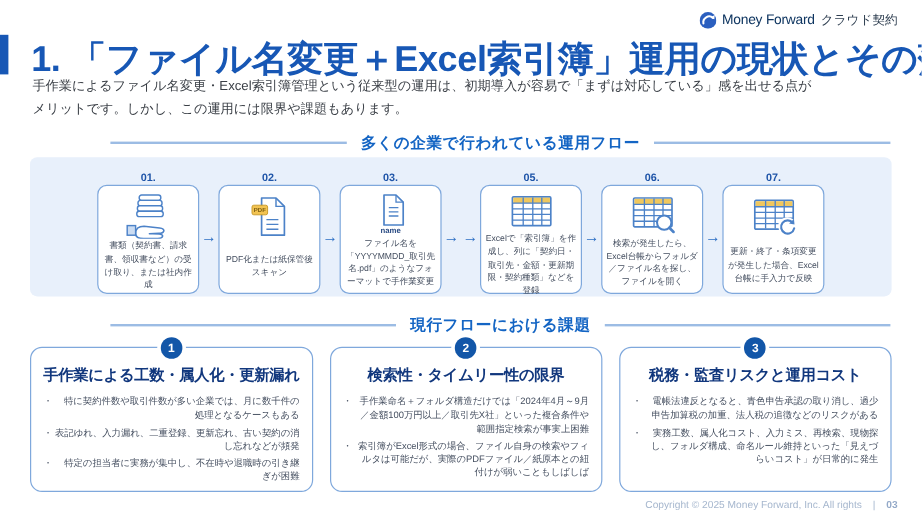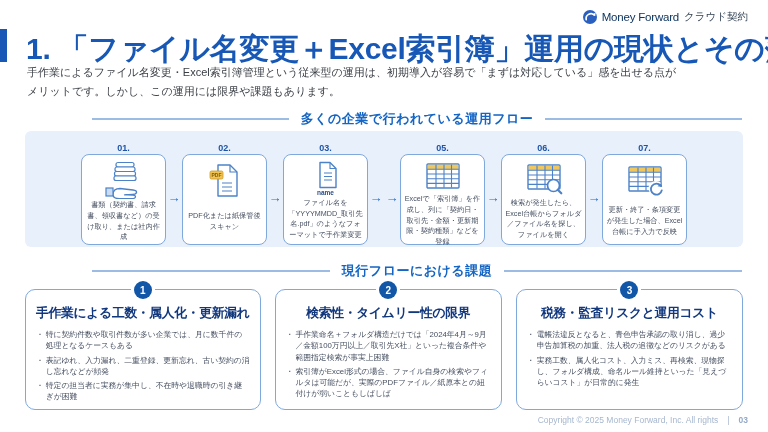--- a/index.html
+++ b/index.html
@@ -35,21 +35,21 @@
   .step-text span { font-size:7.2px; color:#454F60; line-height:1.5; text-align:center; display:block; width:100%; }
   .flow-arrow { width:16px; text-align:center; color:#2D6FC4; font-weight:bold; font-size:13px; margin-top:48px; flex:none; }
 
   
   .issues-row { position:absolute; left:25px; top:289px; width:718px; display:flex; gap:14px; }
   .issue-box { flex:1; position:relative; background:#fff; border:1.5px solid #7FA8DC; border-radius:10px; height:121px; padding:12px 10px 6px; }
   .issue-badge { position:absolute; top:-9px; left:50%; transform:translateX(-50%); width:18px; height:18px; border-radius:50%; background:#1256A8; color:#fff; font-size:10px; font-weight:bold; display:flex; align-items:center; justify-content:center; box-shadow:0 0 0 3px #fff; }
   .issue-title { text-align:center; font-size:12.8px; font-weight:bold; color:#11377D; margin:3px 0 7px; white-space:nowrap; letter-spacing:-0.3px; }
   .bullet { display:flex; gap:2px; margin-bottom:3px; }
   .bullet-marker { flex:none; font-size:7.8px; color:#454F60; line-height:1.45; }
-  .bullet-text { font-size:7.8px; color:#454F60; line-height:1.45; }
+  .bullet-text { font-size:7.8px; color:#454F60; line-height:1.45;text-align:right; }
 
   
   .footer { position:absolute; right:20px; bottom:7px; display:flex; align-items:center; gap:9px; font-size:8.5px; color:#A6B7CE;margin-left:28px; }
   .footer .page-number { font-weight:bold; color:#93A9C8; }
 </style>
 </head>
 <body>
 
 <div class="slide">
 

